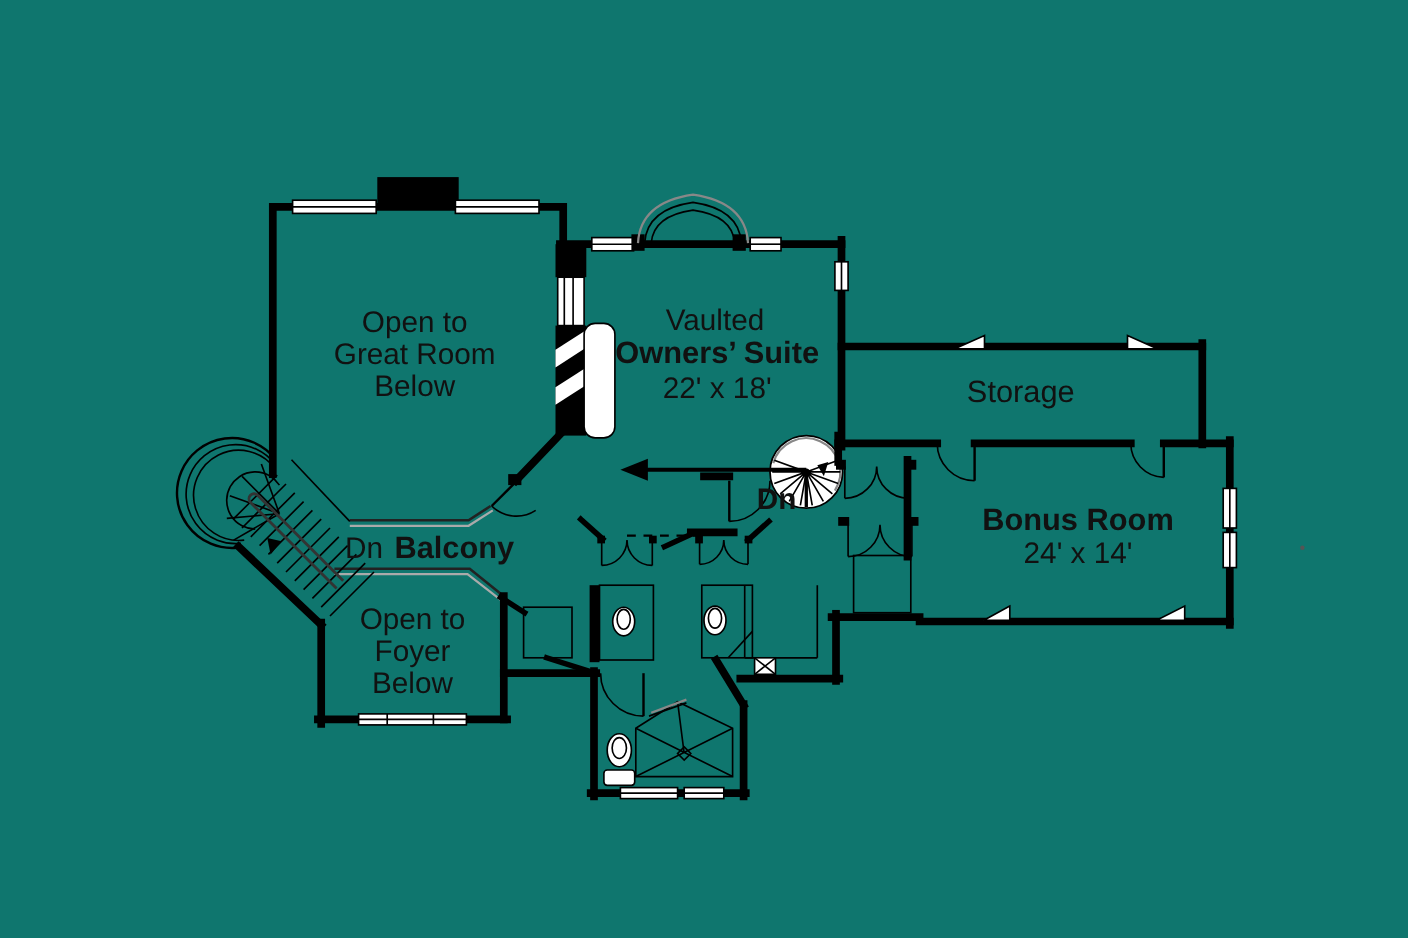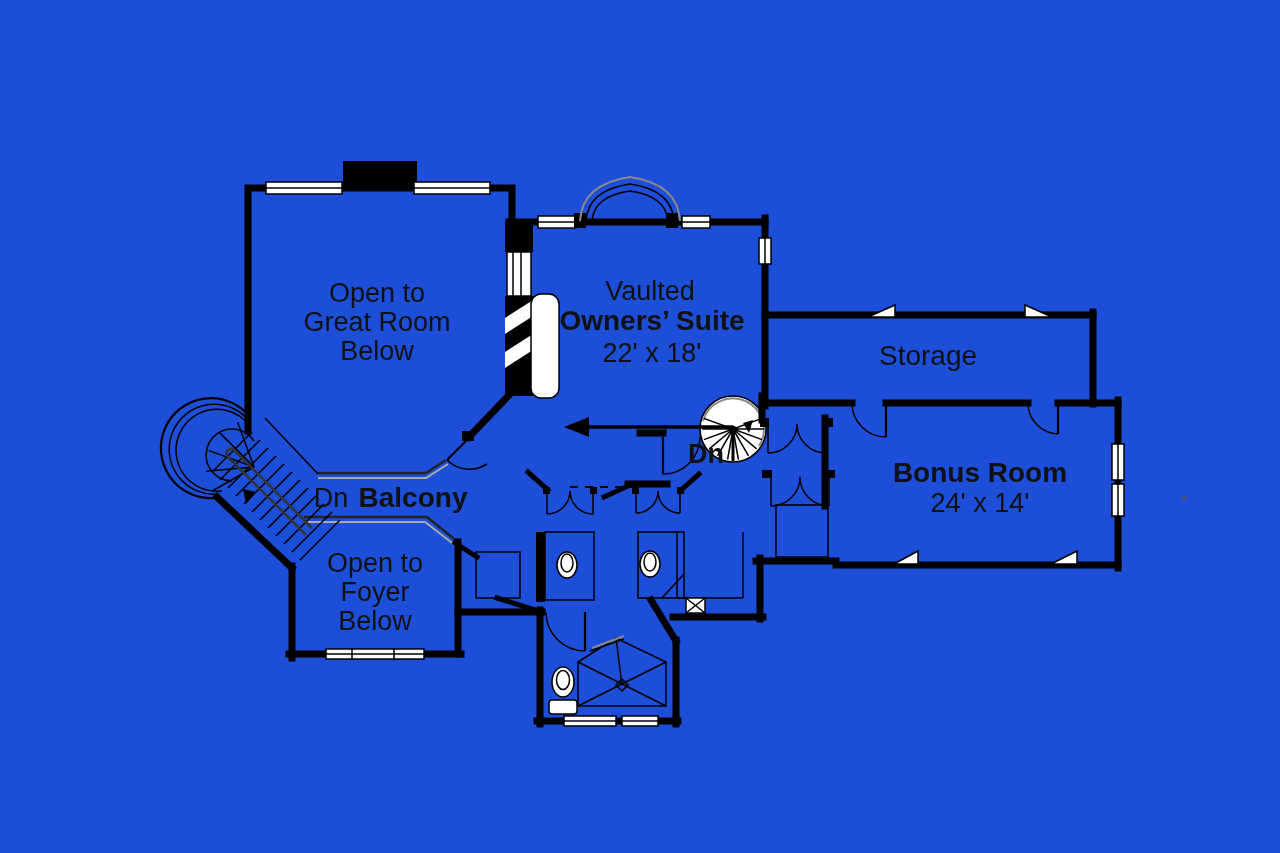--- a/index.html
+++ b/index.html
@@ -1,16 +1,16 @@
 <!DOCTYPE html>
 <html><head>
 <meta charset="utf-8">
 <style>
   html,body{margin:0;padding:0;background:#ffffff;}
-  .canvas{position:relative;width:1280px;height:853px;background:#1d4ed8;overflow:hidden;
+  .canvas{position:relative;width:1280px;height:853px;background:#0f766e;overflow:hidden;
           font-family:"Liberation Sans", sans-serif;}
   svg{position:absolute;left:0;top:0;}
   
   .w7{stroke:#000;stroke-width:7;fill:none;stroke-linecap:square;}
   .w5{stroke:#000;stroke-width:5;fill:none;stroke-linecap:square;}
   .thin{stroke:#000;stroke-width:1.5;fill:none;}
   .thin2{stroke:#000;stroke-width:2.2;fill:none;}
   .rail{stroke:#222;stroke-width:2.4;fill:none;}
   .railshadow{stroke:#aaa;stroke-width:2;fill:none;}
   .grayline{stroke:#888;stroke-width:2;fill:none;}

